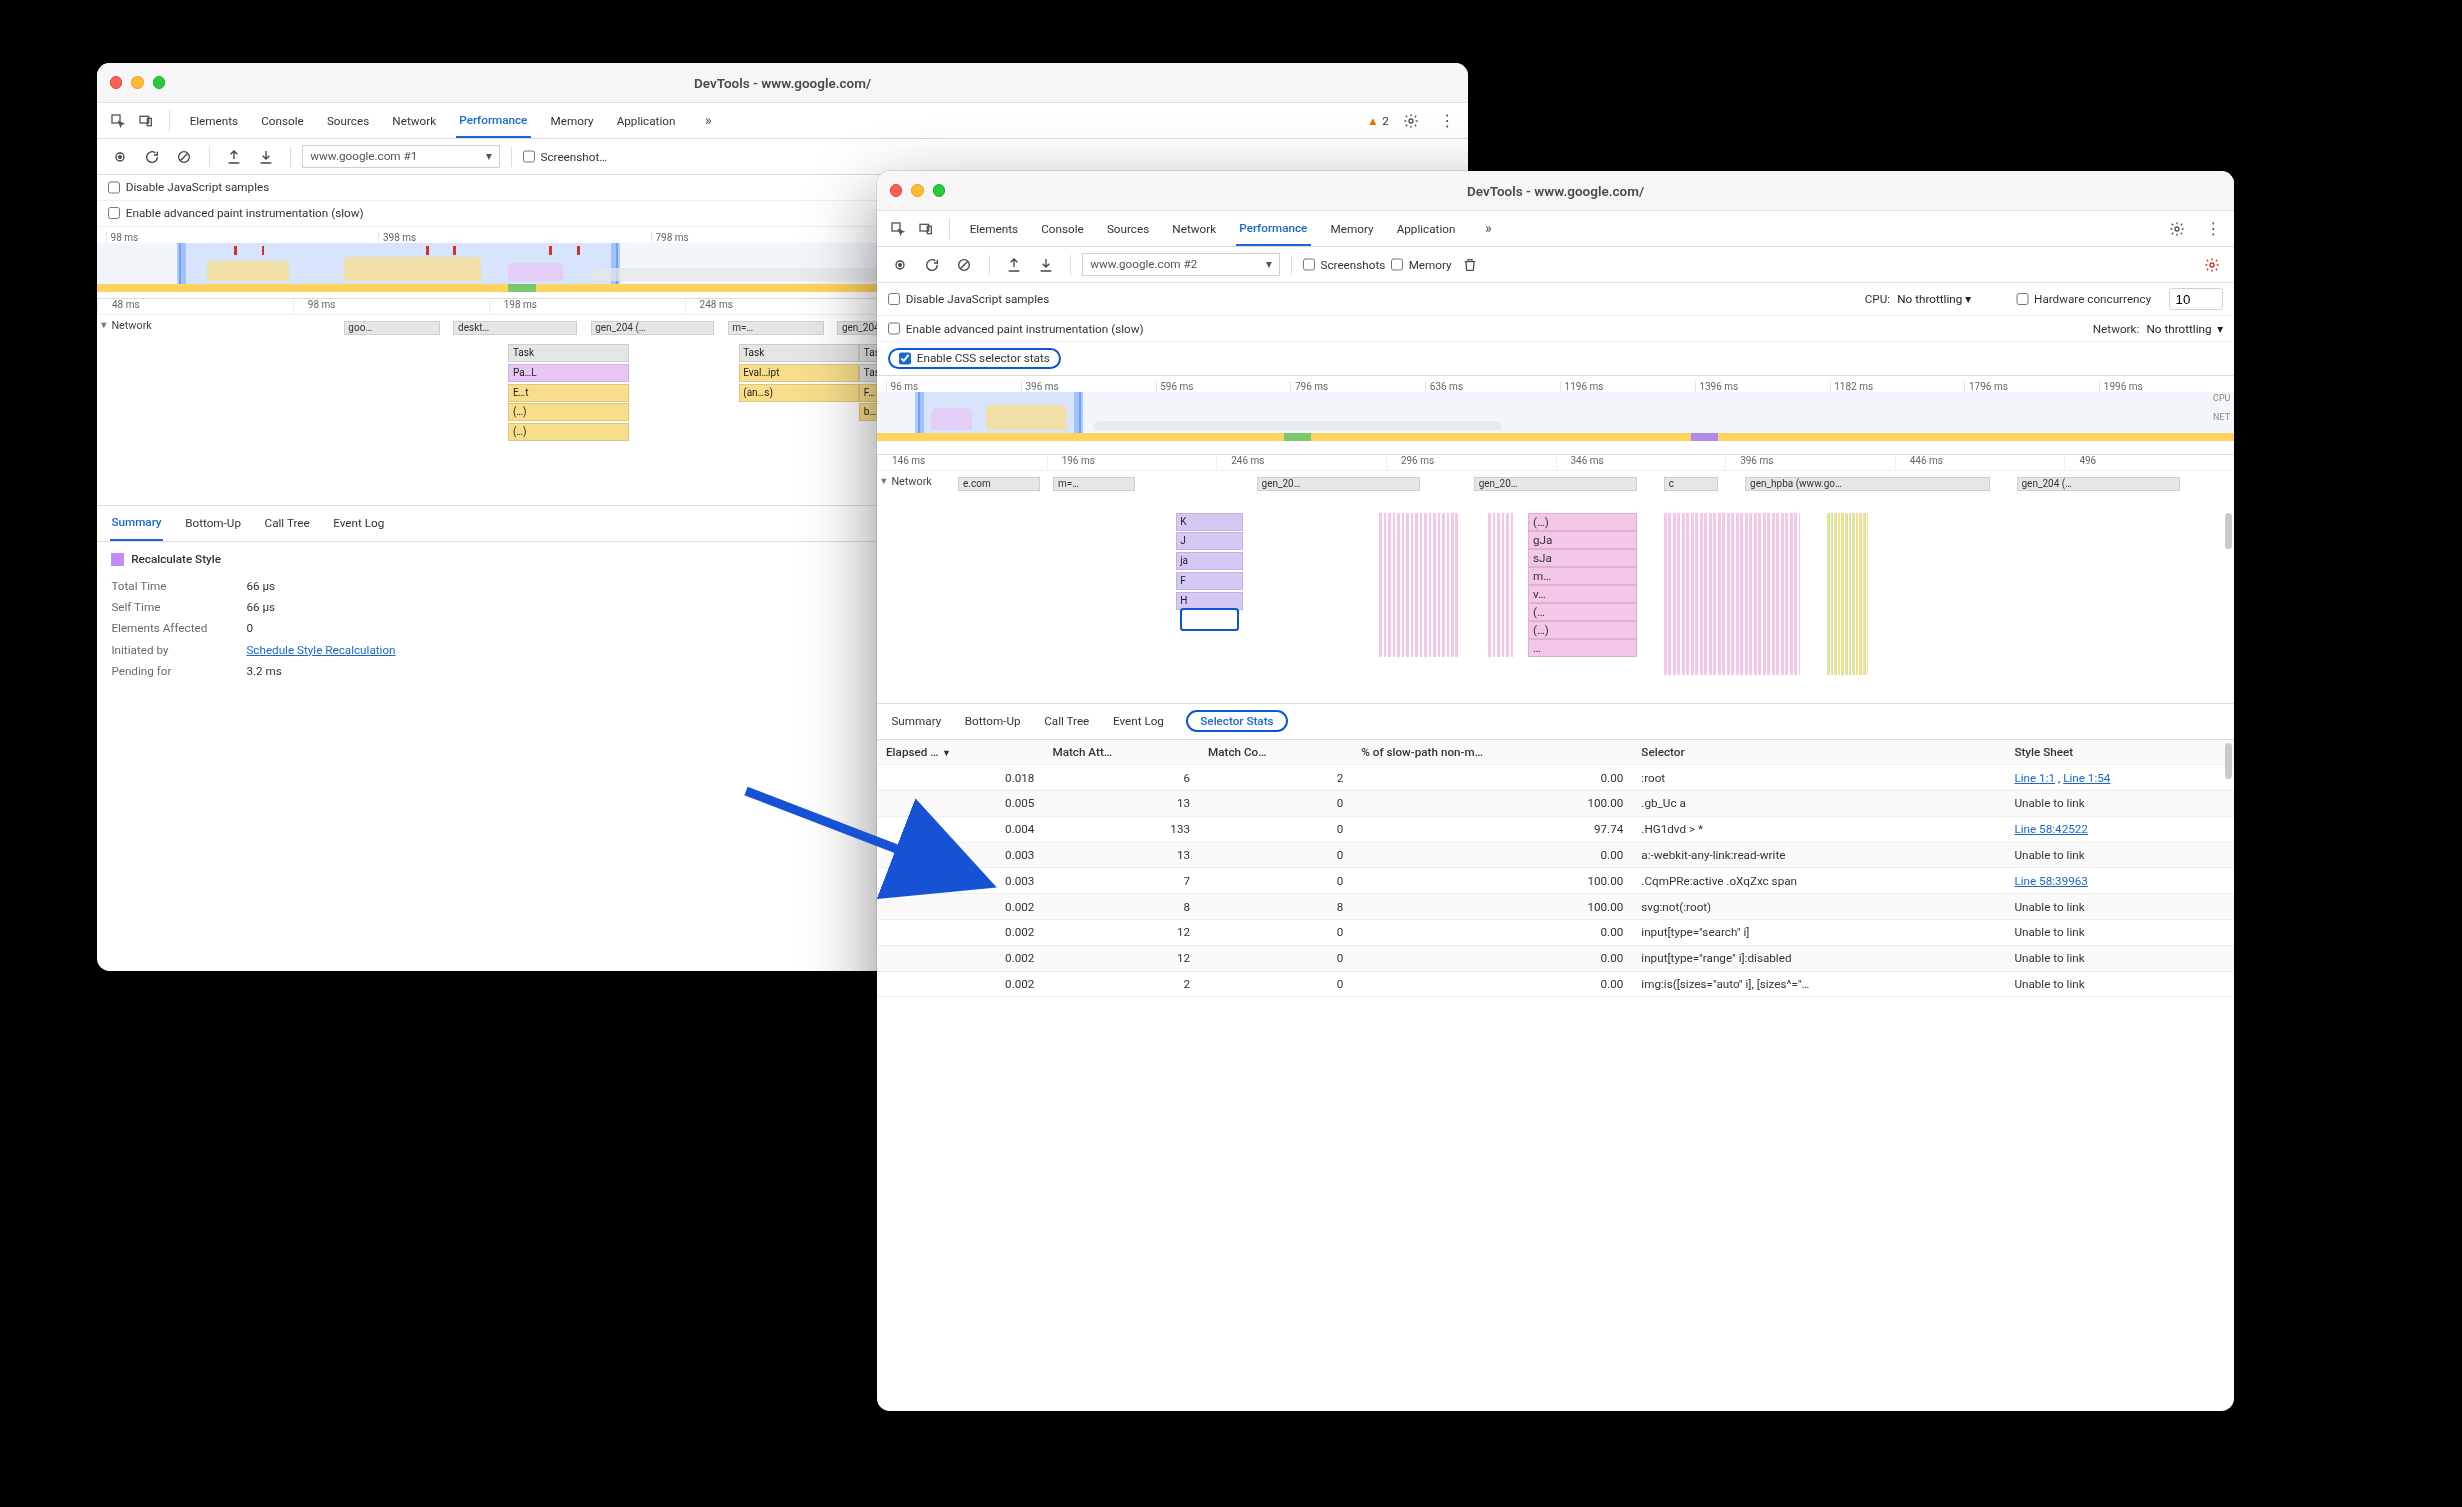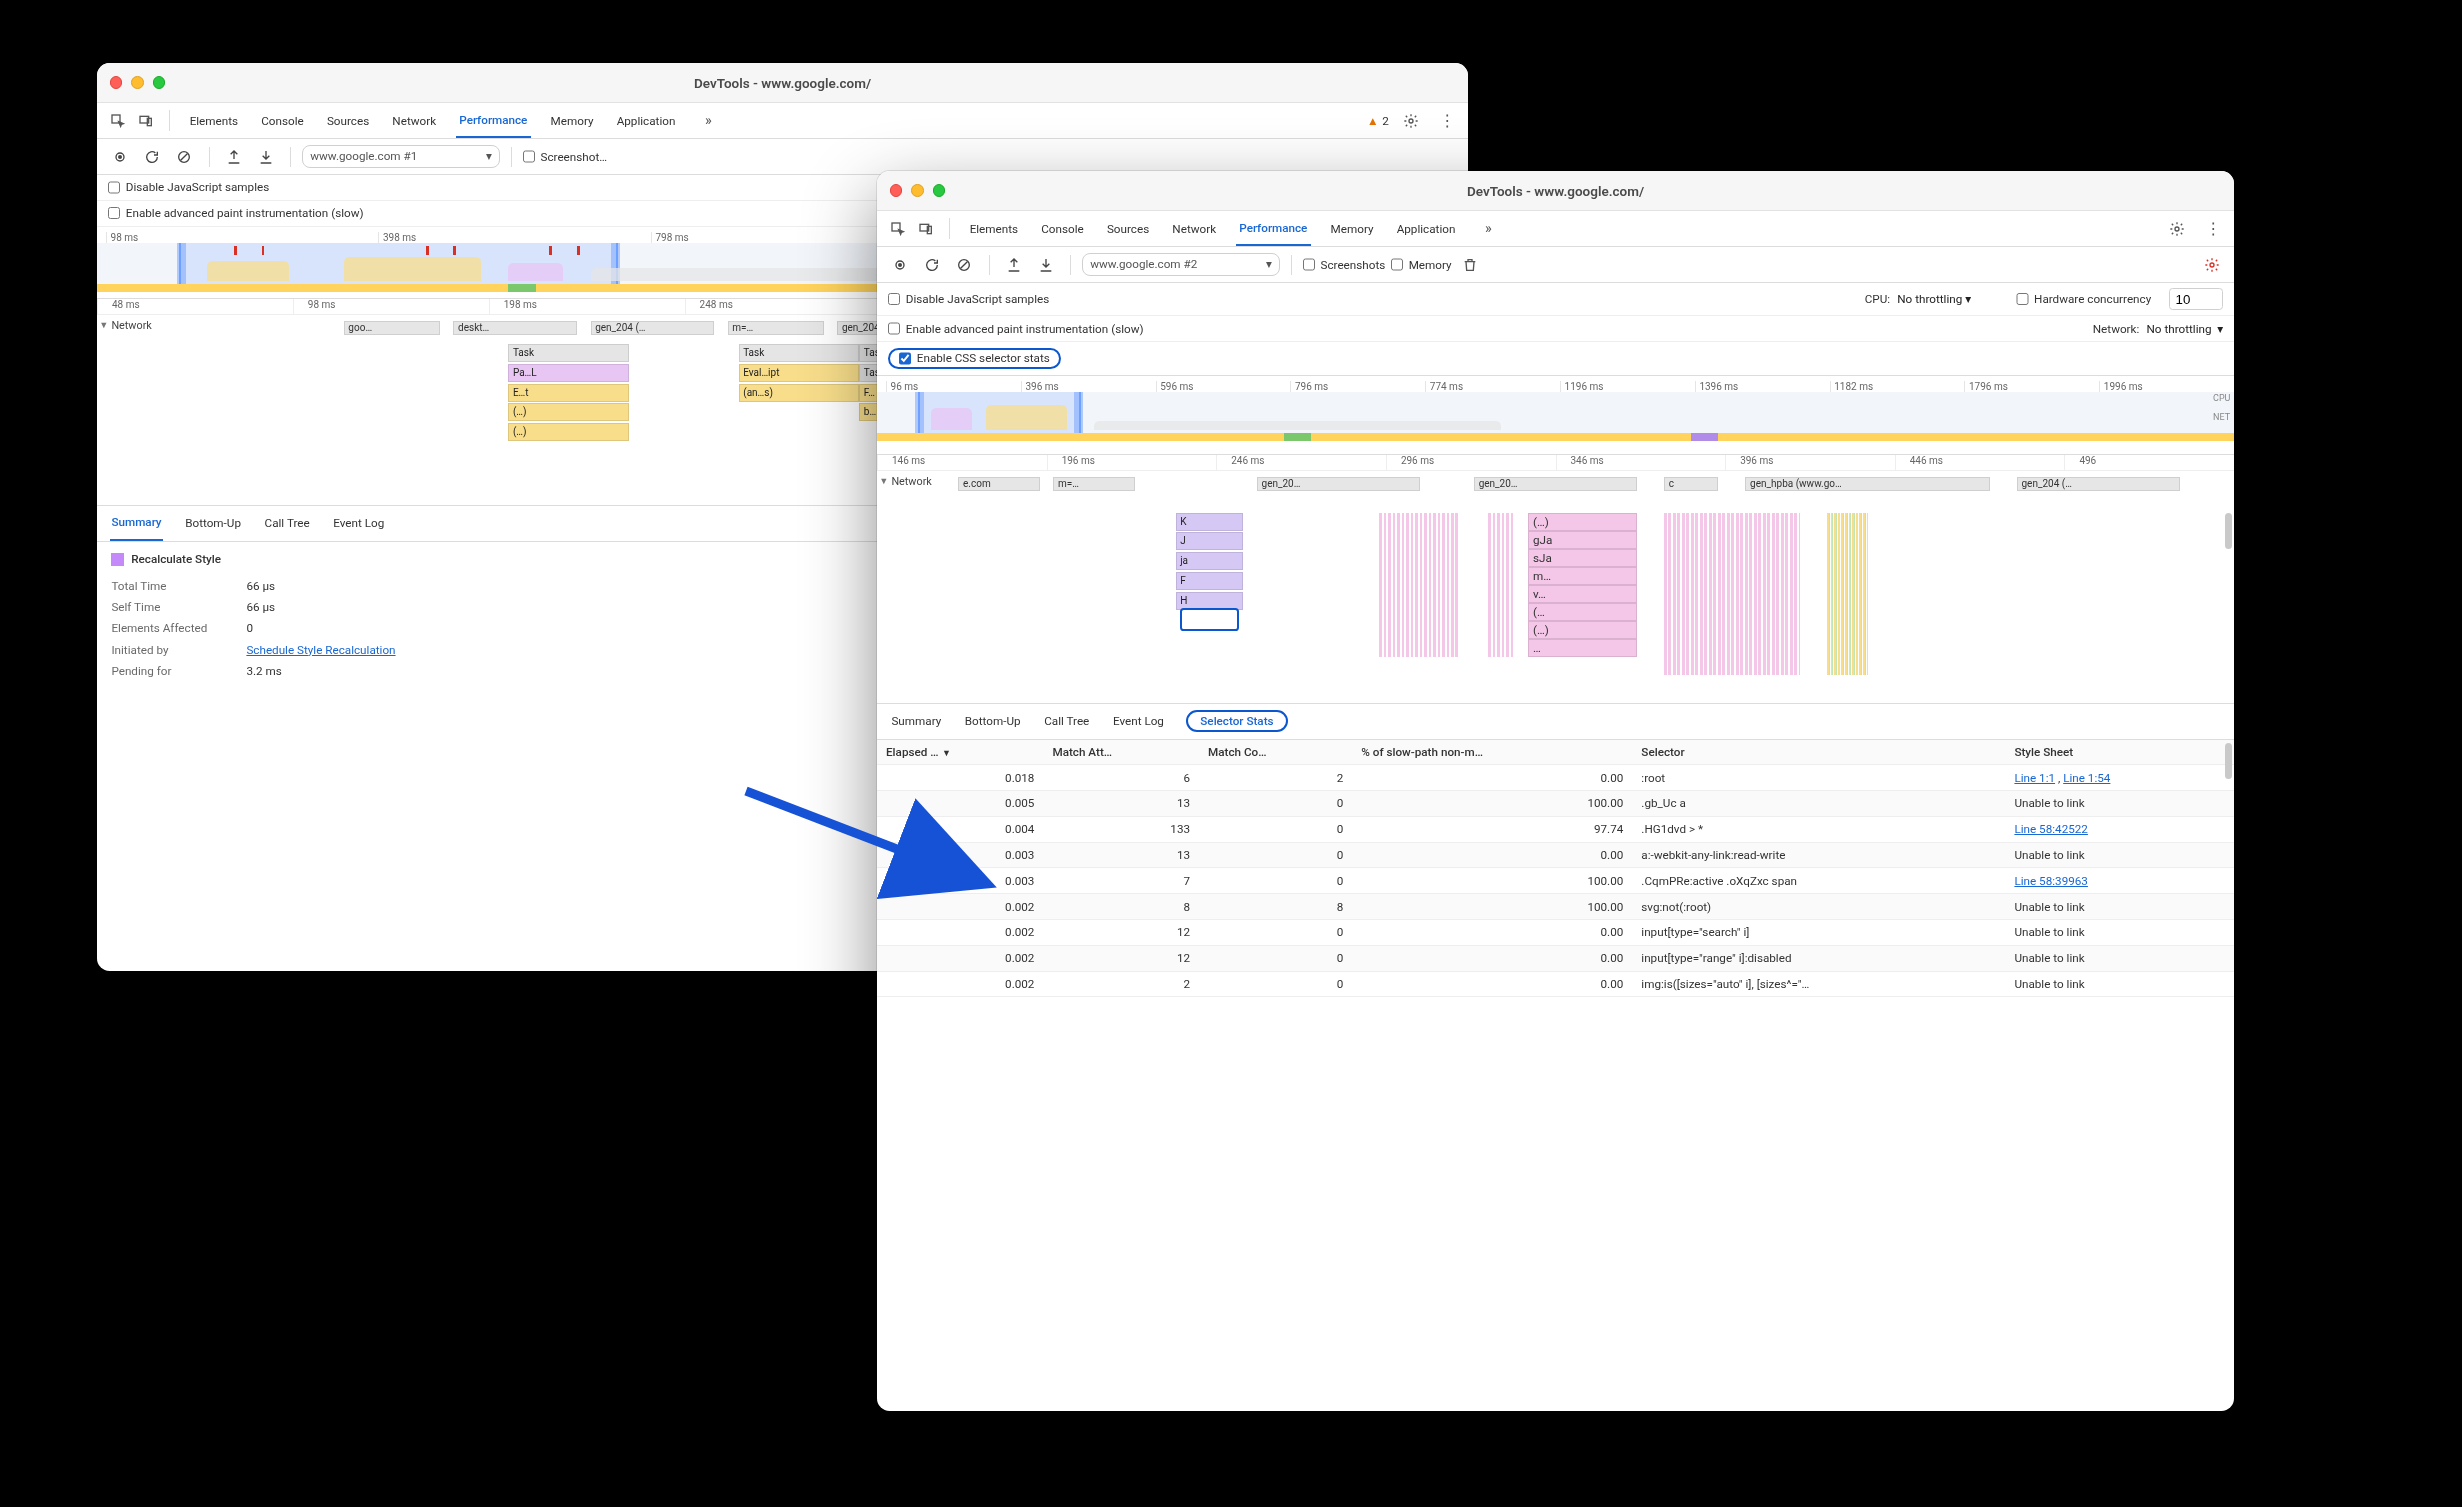--- a/index.html
+++ b/index.html
@@ -72,21 +72,21 @@
 
   
   .perf-toolbar {
     display:flex; align-items:center; gap:5.4px;
     height:36px; border-bottom:0.9px solid #dcdcdc;
     padding: 0 9px;
   }
   .perf-toolbar .icon-btn { width:27px;height:27px; display:flex;align-items:center;justify-content:center; color:#555;}
   .perf-toolbar .vsep { width:0.9px; height:20px; background:#dcdcdc; margin:0 5.4px; }
   .perf-toolbar select, .session-select {
-    border:0.9px solid #d0d0d0; background:#fff; height:23.4px; border-radius:8px; padding:0 7.2px; font-size:11.7px;
+    border:0.9px solid #d0d0d0; background:#fff; height:23.4px; border-radius:0; padding:0 7.2px; font-size:11.7px;
   }
   .perf-toolbar .session-select { width:198px; color:#555; display:flex;align-items:center;justify-content:space-between;}
   .chk { display:flex; align-items:center; gap:5.4px; color:#333; }
   .chk input { width:12.6px; height:12.6px; }
   .gear-red { color:#d93025; }
 
   .settings-row {
     display:flex;align-items:center;gap:18px;
     padding: 5.4px 10.8px;
     border-bottom:0.9px solid #eee;
@@ -561,21 +561,21 @@
         </label>
       </span>
     </div>
 
     <div class="overview" style="height:79px;">
       <div class="ruler" id="w2-ruler">
           <div class="tick">96 ms</div>
           <div class="tick">396 ms</div>
           <div class="tick">596 ms</div>
           <div class="tick">796 ms</div>
-          <div class="tick">774 ms</div>
+          <div class="tick">636 ms</div>
           <div class="tick">1196 ms</div>
           <div class="tick">1396 ms</div>
           <div class="tick">1182 ms</div>
           <div class="tick">1796 ms</div>
           <div class="tick">1996 ms</div>
         </div>
       <div class="minimap">
         <div class="side-labels">
             <span>CPU</span>
             <span>NET</span>

